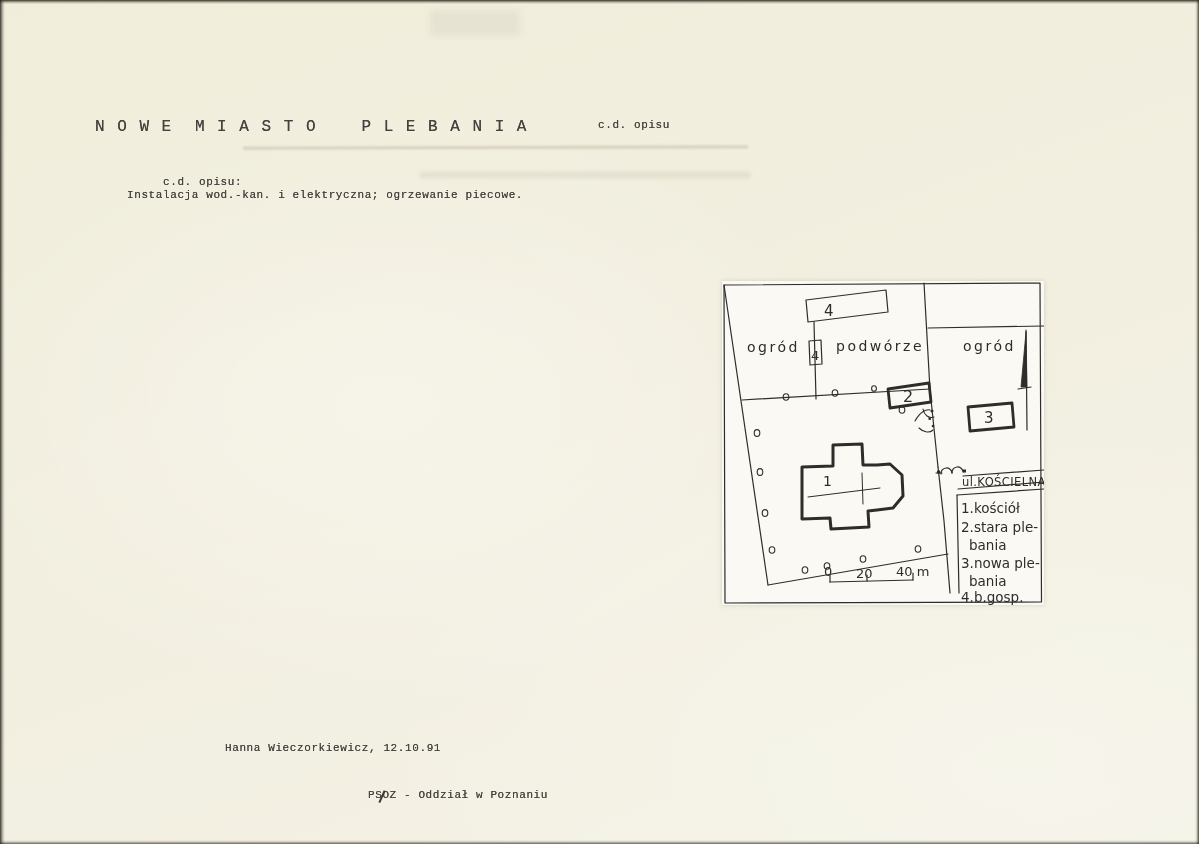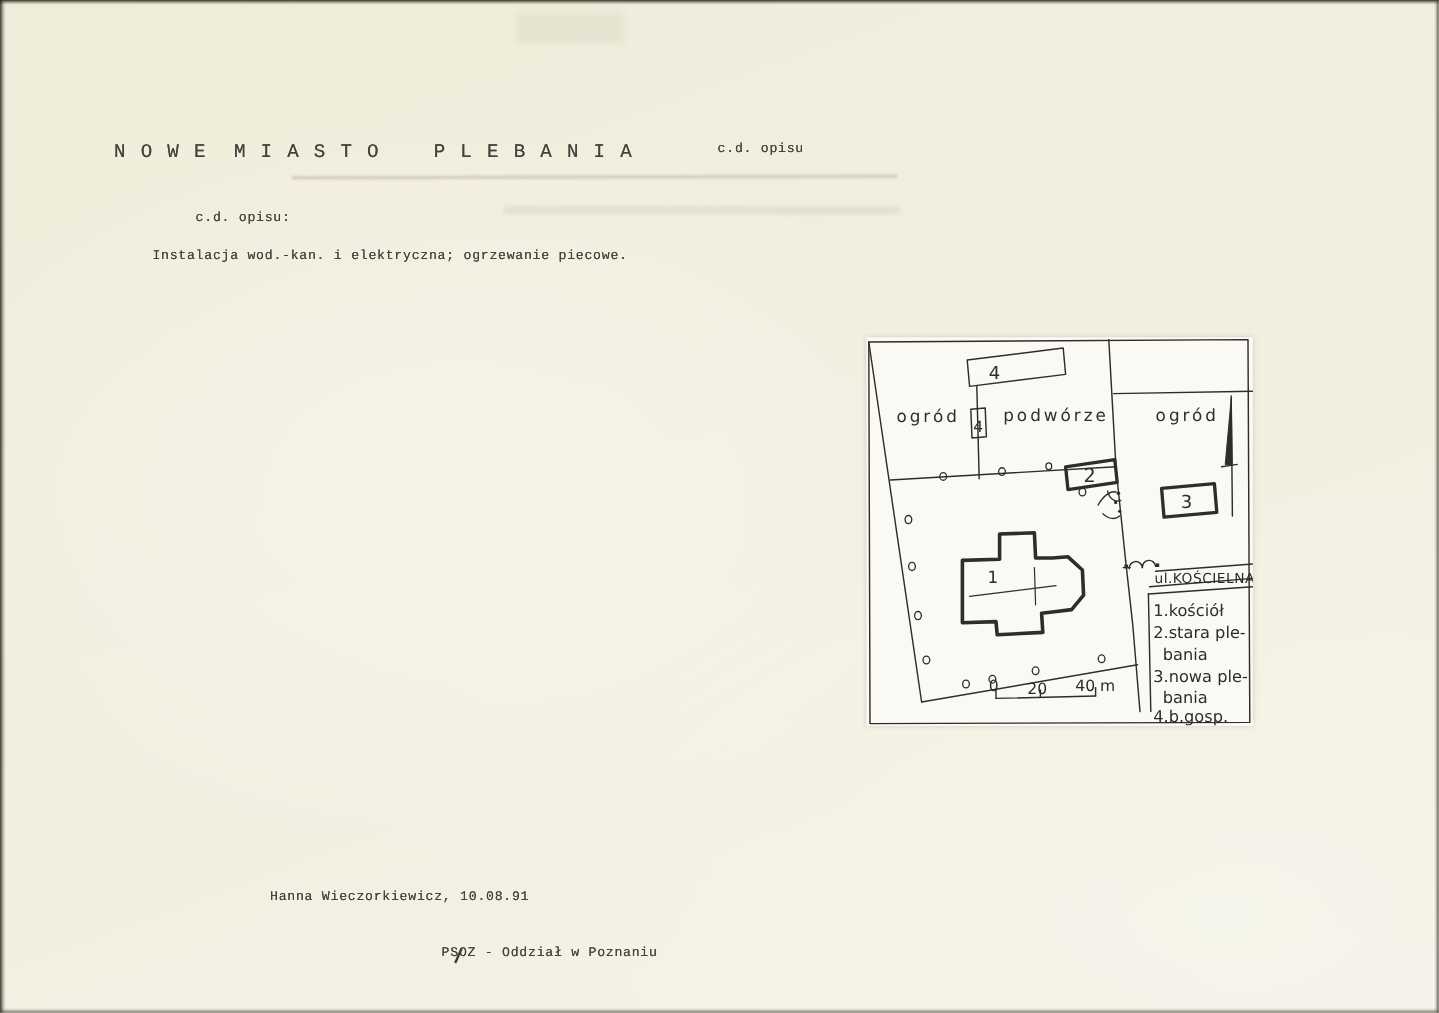--- a/index.html
+++ b/index.html
@@ -36,22 +36,22 @@
 <div class="abs edge-left"></div>
 <div class="abs edge-right"></div>
 <div class="abs edge-bottom"></div>
 <div class="abs ghost1"></div>
 <div class="abs ghost2"></div>
 <div class="abs ghost3"></div>
 
 <div class="abs tw tw-title" style="left:95px;top:118px;">N O W E  M I A S T O    P L E B A N I A</div>
 <div class="abs tw" style="left:598px;top:119px;">c.d. opisu</div>
 <div class="abs tw" style="left:127px;top:176px;margin-left:36px;">c.d. opisu:</div>
-<div class="abs tw" style="left:127px;top:208px;">Instalacja wod.-kan. i elektryczna; ogrzewanie piecowe.</div>
-<div class="abs tw" style="left:225px;top:742px;">Hanna Wieczorkiewicz, 10.08.91</div>
+<div class="abs tw" style="left:127px;top:189px;">Instalacja wod.-kan. i elektryczna; ogrzewanie piecowe.</div>
+<div class="abs tw" style="left:225px;top:742px;">Hanna Wieczorkiewicz, 12.10.91</div>
 <div class="abs tw" style="left:368px;top:789px;text-align:right;">PSOZ - Oddział w Poznaniu</div>
 <div class="abs strike"></div>
 
 <div class="abs map">
   <svg width="322" height="324" viewBox="0 0 322 324" fill="none" stroke="#2e2d2b" stroke-width="1.2" stroke-linecap="round" stroke-linejoin="round">
 
     <path d="M2,4 L318,2 L319.5,321 L3,322 Z"></path>
 
     <path d="M2,4 L46,304"></path>
     <path d="M46,304 L226,273"></path>

